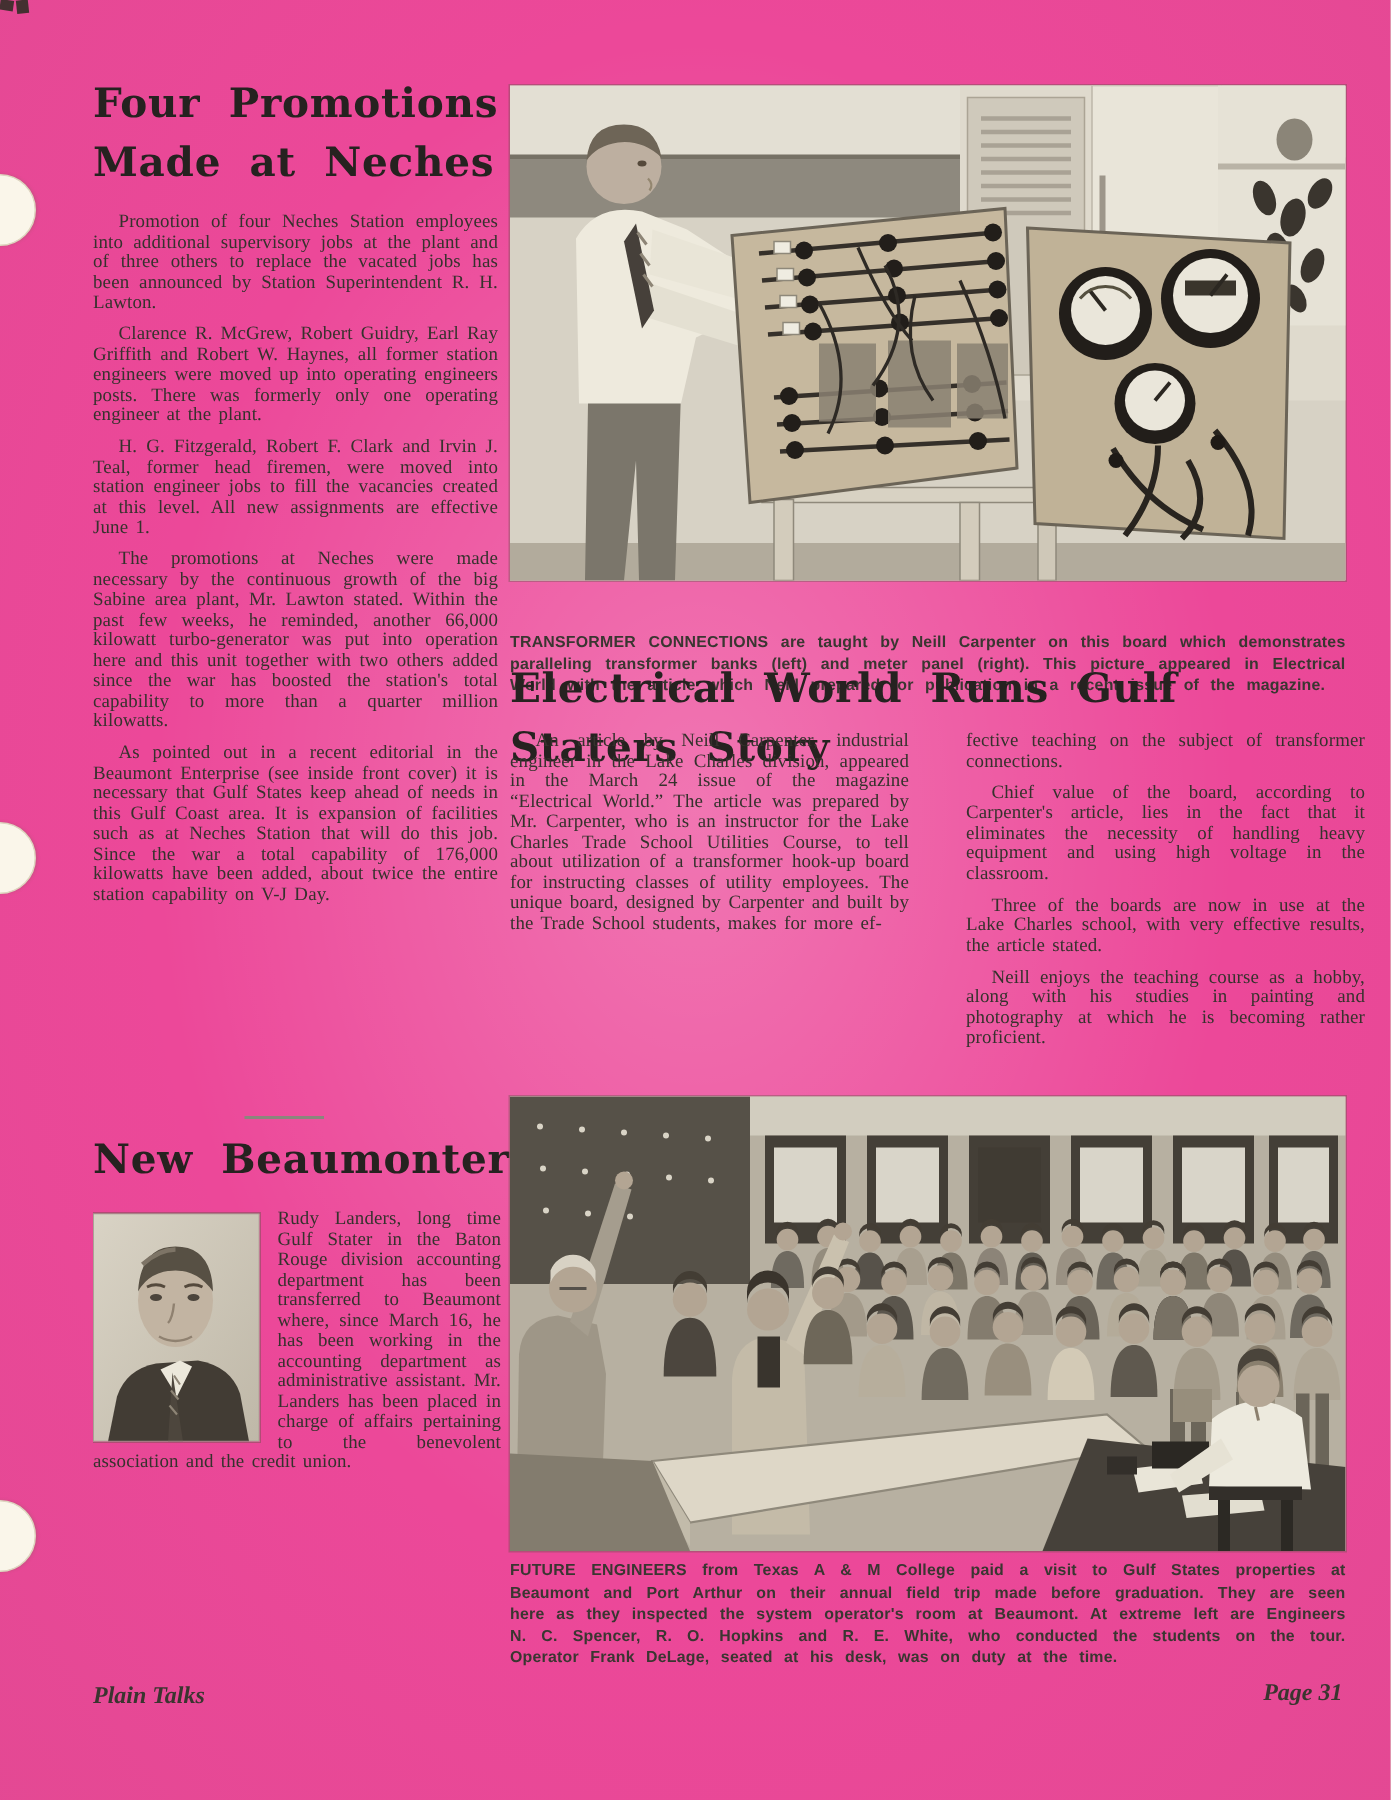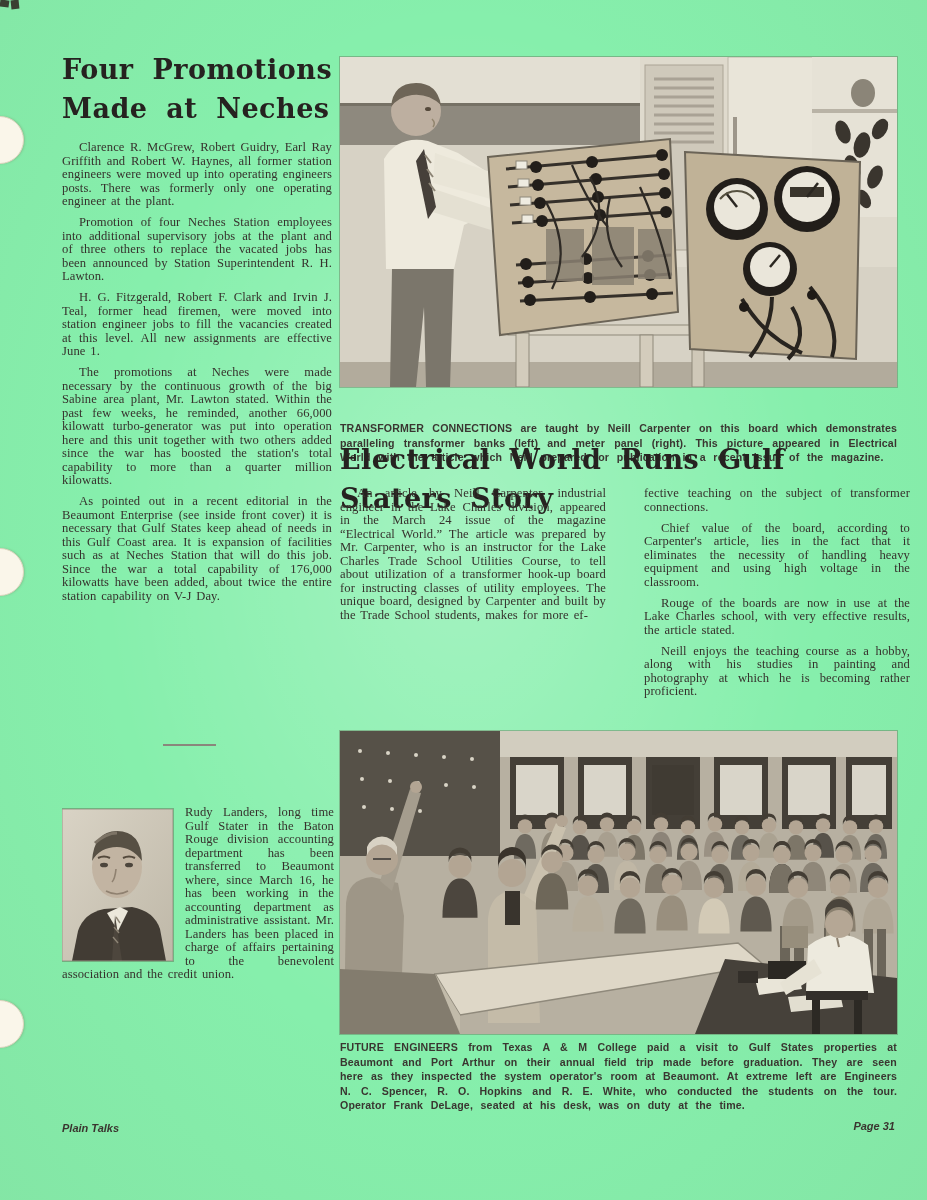--- a/index.html
+++ b/index.html
@@ -1,34 +1,34 @@
 <!DOCTYPE html>
 <html><head>
 <meta charset="utf-8">
 <style>
   html,body{margin:0;padding:0;background:#d8d2c2;}
   .page{position:relative;width:927px;height:1200px;margin:0 auto;
-        background:#86efac;overflow:hidden;
+        background:#ec4899;overflow:hidden;
         font-family:"Liberation Serif",serif;color:#332f2b;}
   .vignette{position:absolute;inset:0;pointer-events:none;
         background:radial-gradient(ellipse at 50% 45%, rgba(255,255,255,0.25) 0%, rgba(0,0,0,0) 55%, rgba(94,84,60,0.06) 100%);}
   
   .headline{position:absolute;font-family:"DejaVu Serif",serif;font-weight:bold;
         color:#262220;font-size:27px;letter-spacing:0.5px;word-spacing:9px;line-height:39px;}
   
   .copy{position:absolute;font-size:12.6px;line-height:13.5px;text-align:justify;
         word-spacing:1.6px;letter-spacing:0.1px;color:#36322d;overflow:hidden;}
   .copy p{margin:0 0 7.5px 0;text-indent:17px;}
   .copy p.noindent{text-indent:0;}
   
   .caption{position:absolute;font-family:"Liberation Sans",sans-serif;font-weight:bold;
         font-size:10.6px;line-height:14.6px;text-align:justify;word-spacing:4.5px;
         letter-spacing:0.15px;color:#3a3631;}
-  .footer{position:absolute;font-family:Liberation Sans, sans-serif;font-weight:bold;
-        font-style:italic;font-size:11px;color:#3a352f;}
+  .footer{position:absolute;font-family:Liberation Serif, serif;font-weight:bold;
+        font-style:italic;font-size:16px;color:#3a352f;}
   .photo{position:absolute;background:#cdc7b8;box-shadow:0 0 0 1px rgba(90,82,66,0.35);}
   .photo svg{display:block;}
   .divider{position:absolute;background:#8a867c;}
   .portrait{float:left;width:111px;height:152px;margin:3px 12px 4px 0;
         box-shadow:0 0 0 1px rgba(90,82,66,0.4);}
   
   .corner-mark{position:absolute;background:#322d26;opacity:0.9;}
   .punch{position:absolute;left:-24px;width:46px;height:46px;border-radius:50%;
         background:#faf6ea;border:1px solid #ddd5bf;box-shadow:1px 0 2px rgba(120,108,82,0.25);}
 </style>
@@ -43,29 +43,30 @@
   <div class="punch" style="top:116px;"></div>
   <div class="punch" style="top:548px;"></div>
   <div class="punch" style="top:1000px;"></div>
 
   <div class="headline" style="left:62px;top:50px;width:280px;">
     <div>Four Promotions</div>
     <div>Made at Neches</div>
   </div>
 
   <div class="copy" style="left:62px;top:141px;width:270px;height:600px;">
+    <p>Promotion of four Neches Station employees into additional supervisory jobs at the plant and of three others to replace the vacated jobs has been announced by Station Superintendent R. H. Lawton.</p>
     <p>Clarence R. McGrew, Robert Guidry, Earl Ray Griffith and Robert W. Haynes, all former station engineers were moved up into operating engineers posts.  There was formerly only one operating engineer at the plant.</p>
-    <p>Promotion of four Neches Station employees into additional supervisory jobs at the plant and of three others to replace the vacated jobs has been announced by Station Superintendent R. H. Lawton.</p>
     <p>H. G. Fitzgerald, Robert F. Clark and Irvin J. Teal, former head firemen, were moved into station engineer jobs to fill the vacancies created at this level.  All new assignments are effective June 1.</p>
     <p>The promotions at Neches were made necessary by the continuous growth of the big Sabine area plant, Mr. Lawton stated.  Within the past few weeks, he reminded, another 66,000 kilowatt turbo-generator was put into operation here and this unit together with two others added since the war has boosted the station's total capability to more than a quarter million kilowatts.</p>
     <p>As pointed out in a recent editorial in the Beaumont Enterprise (see inside front cover) it is necessary that Gulf States keep ahead of needs in this Gulf Coast area.  It is expansion of facilities such as at Neches Station that will do this job.  Since the war a total capability of 176,000 kilowatts have been added, about twice the entire station capability on V-J Day.</p>
   </div>
 
   <div class="divider" style="left:163px;top:744px;width:53px;height:2px;"></div>
 
+  <div class="headline" style="left:62px;top:754px;width:280px;">New Beaumonter</div>
 
   <div class="copy" style="left:62px;top:806px;width:272px;height:310px;">
     <svg class="portrait" viewBox="0 0 111 152" aria-hidden="true">
       <defs>
         <linearGradient id="pbg" x1="0" y1="0" x2="1" y2="1">
           <stop offset="0" stop-color="#d9d3c5"></stop>
             <stop offset="1" stop-color="#bfb8a8"></stop>
         </linearGradient>
       </defs>
       <rect width="111" height="152" fill="url(#pbg)"></rect>
@@ -217,21 +218,21 @@
   <div class="caption" style="left:340px;top:393px;width:557px;margin-top:28px;">TRANSFORMER CONNECTIONS are taught by Neill Carpenter on this board which demonstrates paralleling transformer banks (left) and meter panel (right).  This picture appeared in Electrical World with the article which Neill prepared for publication in a recent issue of the magazine.</div>
 
   <div class="headline" style="left:340px;top:440px;width:557px;">Electrical World Runs Gulf Staters Story</div>
 
   <div class="copy" style="left:340px;top:487px;width:266px;height:232px;">
     <p>An article by Neill Carpenter, industrial engineer in the Lake Charles division, appeared in the March 24 issue of the magazine “Electrical World.”  The article was prepared by Mr. Carpenter, who is an instructor for the Lake Charles Trade School Utilities Course, to tell about utilization of a transformer hook-up board for instructing classes of utility employees.  The unique board, designed by Carpenter and built by the Trade School students, makes for more ef-</p>
   </div>
   <div class="copy" style="left:644px;top:487px;width:266px;height:232px;">
     <p class="noindent">fective teaching on the subject of transformer connections.</p>
     <p>Chief value of the board, according to Carpenter's article, lies in the fact that it eliminates the necessity of handling heavy equipment and using high voltage in the classroom.</p>
-    <p>Rouge of the boards are now in use at the Lake Charles school, with very effective results, the article stated.</p>
+    <p>Three of the boards are now in use at the Lake Charles school, with very effective results, the article stated.</p>
     <p>Neill enjoys the teaching course as a hobby, along with his studies in painting and photography at which he is becoming rather proficient.</p>
   </div>
 
   <div class="photo" style="left:340px;top:731px;width:557px;height:303px;">
     <svg width="557" height="303" viewBox="0 0 557 303" aria-hidden="true">
       <defs>
         <g id="person">
           <path d="M-13 42 C-13 18 -6 13 0 13 C6 13 13 18 13 42 Z" fill="currentColor"></path>
           <circle cx="0" cy="4" r="8.5" fill="#b3a593"></circle>
           <path d="M-8.4 1 A8.5 8.5 0 0 1 8.4 1 L8.4 -3 A8.6 9 0 0 0 -8.4 -3 Z" fill="#433d34"></path>

